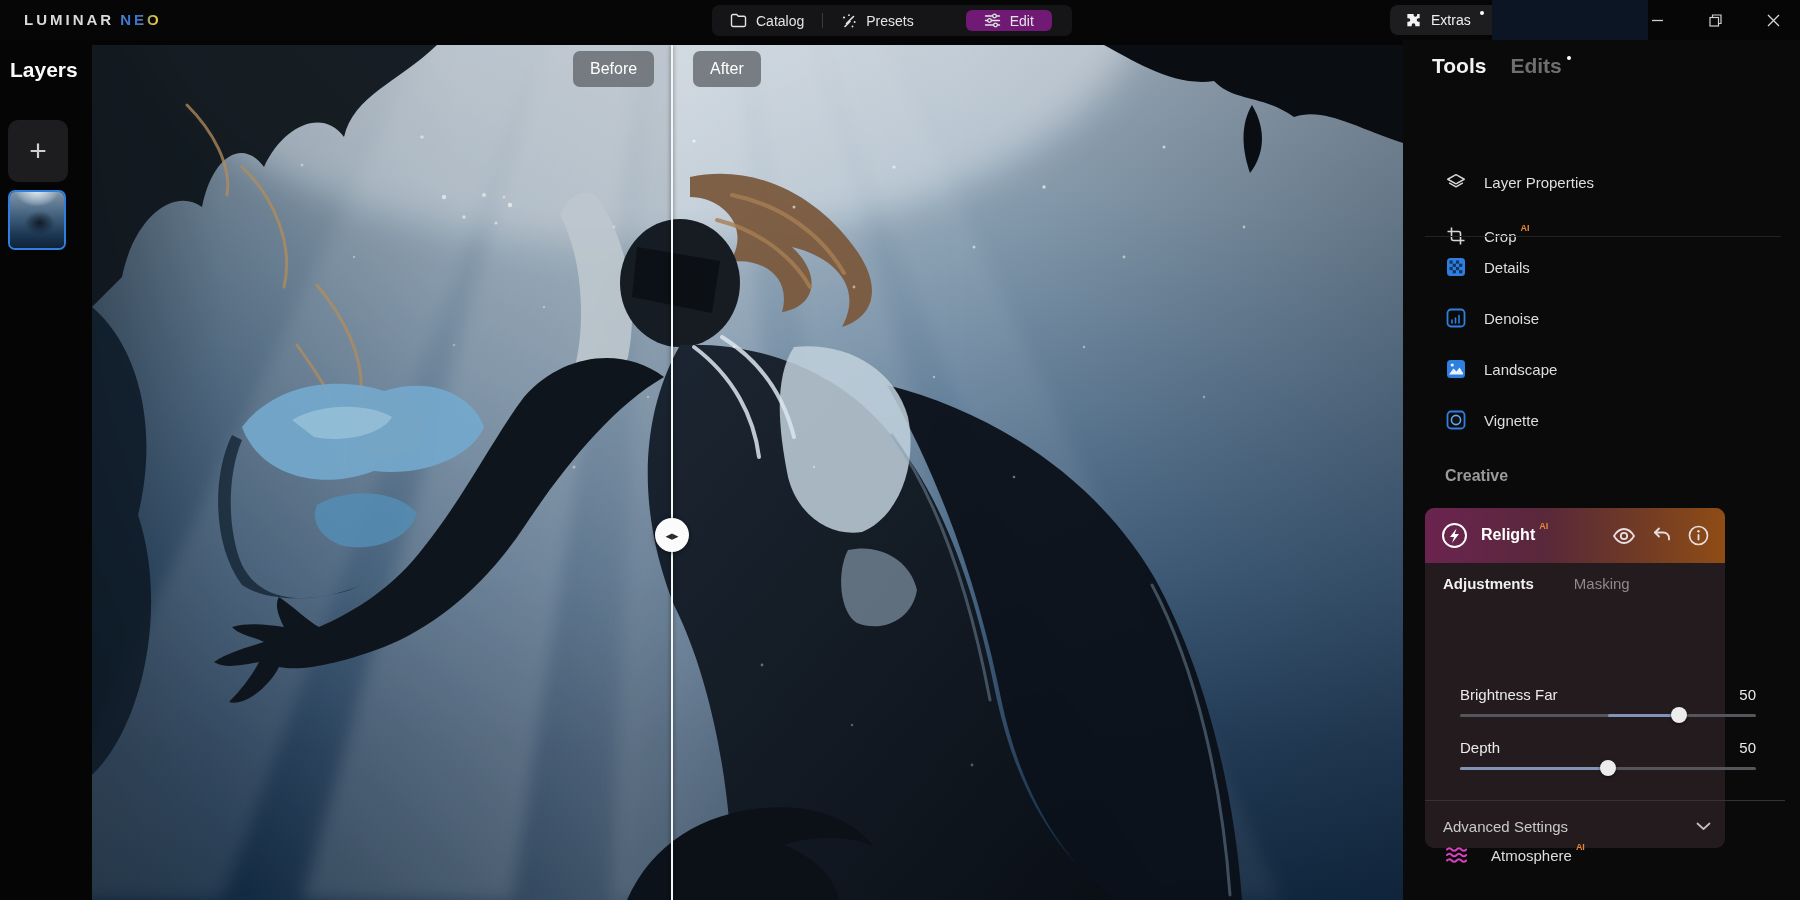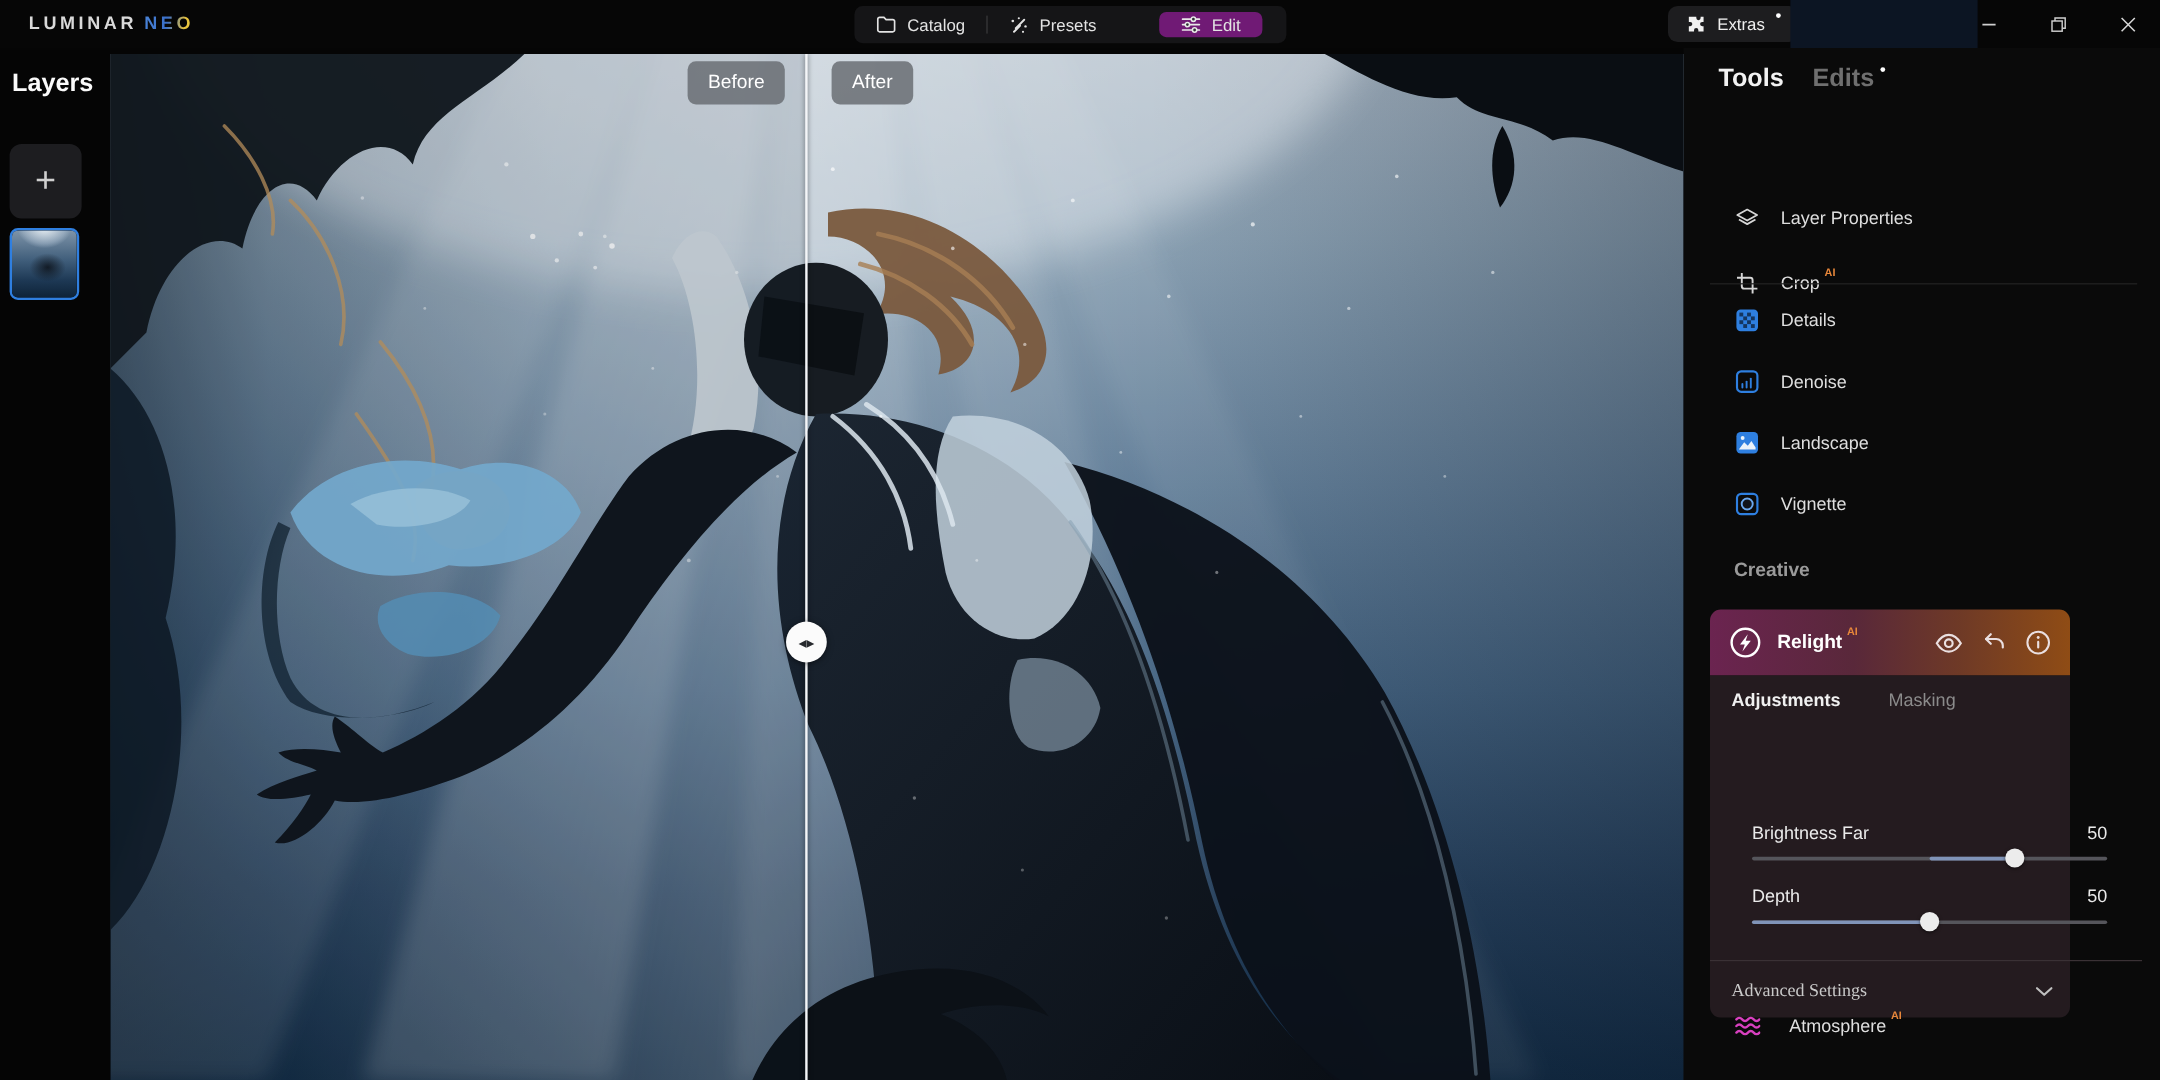--- a/index.html
+++ b/index.html
@@ -77,21 +77,21 @@
   #adj-tab-adjustments { color:#f0f0f0; font-weight:700; }
   #adj-tab-masking { color:#8b8b8b; }
   .slider-row { position:absolute; left:35px; width:296px; }
   .slider-head { display:flex; justify-content:space-between; color:#eaeaea; font-size:15px; }
   .track { position:relative; margin-top:11px; height:3px; background:#55555b; border-radius:2px; }
   .track .fill { position:absolute; top:0; height:3px; background:#8094b8; border-radius:2px; }
   .track .thumb { position:absolute; top:-7px; width:16px; height:16px; border-radius:50%;
     background:#ececec; box-shadow:0 1px 3px rgba(0,0,0,.6); transform:translateX(-50%); }
   #body-divider { position:absolute; left:0; top:237px; width:360px; height:1px; background:#3a3135; }
   #advanced-row { position:absolute; left:18px; right:14px; top:248px; height:30px; display:flex;
-    align-items:center; justify-content:space-between; color:#c9c9c9; font-size:15px;font-family:Liberation Serif, serif; }
+    align-items:center; justify-content:space-between; color:#c9c9c9; font-size:15px; }
   #atmosphere-row { position:absolute; left:42px; top:806px; display:flex; align-items:center; gap:24px;
     color:#dedede; font-size:15px; }
   svg { display:block; }
 </style>
 </head>
 <body>
 
 <div id="top-bar">
   <div class="brand">
     <span class="lum">LUMINAR</span><span class="neo">NEO</span>

